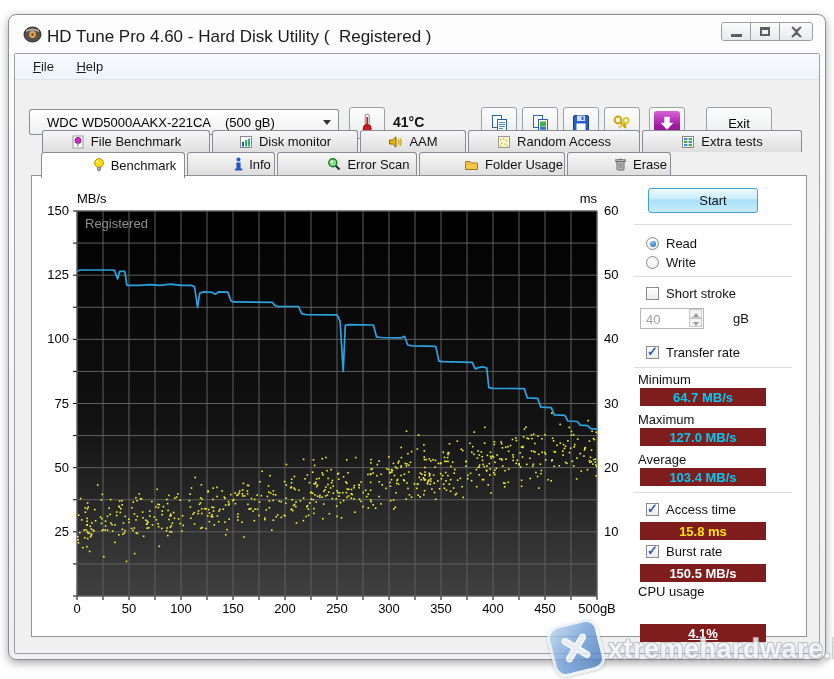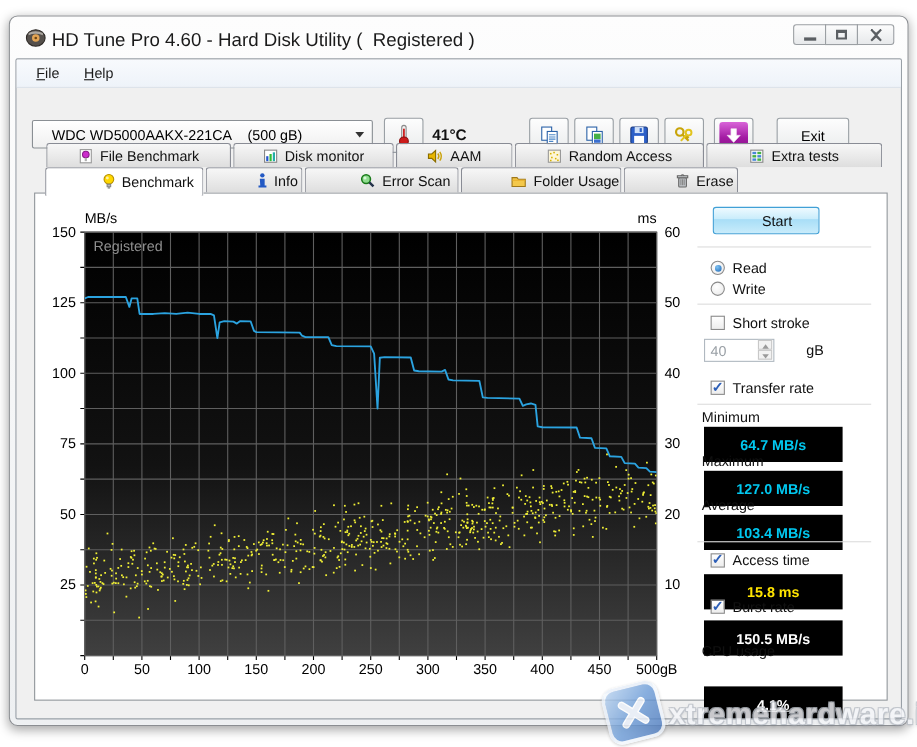--- a/index.html
+++ b/index.html
@@ -45,21 +45,21 @@
          background:linear-gradient(#f7f7f7,#dedede); display:flex; align-items:center; justify-content:center;
          font-size:13px; color:#111; margin-right:2px; gap:6px; }
   .tabrow2 .tab { height:23px;padding-left:43px; }
   .tab.active { background:#ffffff; height:26px; font-size:13px; box-shadow:0 1px 0 #fff; }
   
   .panel { position:absolute; left:16px; top:121px; width:776px; height:462px; background:#ffffff;
            border:1px solid #8f9499; z-index:1; }
   #chart-svg { position:absolute; left:0; top:0; }
   
   .rcol { position:absolute; left:596px; top:0; width:178px; height:460px; font-size:13px; color:#111; }
-  .start-btn { position:absolute; left:20px; top:12px; width:97px; height:25px; border:1px solid #41a0d6; border-radius:3px;
+  .start-btn { position:absolute; left:20px; top:12px; width:110px; height:25px; border:1px solid #41a0d6; border-radius:3px;
                background:linear-gradient(#eefaff,#c8ecfb 45%,#a8def7 46%,#c9ecfb); font-size:13px; display:flex;
                align-items:center; justify-content:center;padding-left:20px; }
   .hr { position:absolute; left:6px; width:158px; height:1px; background:#dcdcdc; }
   .ctl-row { position:absolute; left:18px; display:flex; align-items:center; gap:7px; }
   .radio { width:13px; height:13px; border:1px solid #8a8a8a; border-radius:50%;
            background:radial-gradient(circle at 40% 35%, #ffffff, #e8e8e8); position:relative; }
   .radio.sel::after { content:""; position:absolute; left:2.5px; top:2.5px; width:6px; height:6px; border-radius:50%;
            background:radial-gradient(circle at 35% 30%, #7ec2f2, #1d66b4); }
   .cbx { width:13px; height:13px; border:1px solid #8a8a8a; background:linear-gradient(#fff,#ededed); position:relative; }
   .cbx.chk::after { content:"\2713"; position:absolute; left:0px; top:-3px; color:#2d5fb8; font-size:13px; font-weight:bold; }
@@ -67,21 +67,21 @@
   .spin .val { position:absolute; left:5px; top:3px; font-size:13px; color:#9aa0a6; }
   .spin .btns { position:absolute; right:0; top:0; width:15px; height:19px; }
   .spin .sb { position:absolute; right:1px; width:13px; height:9px; border:1px solid #c8c8c8; background:#f2f2f2; }
   .spin .sb.up { top:0; } .spin .sb.dn { top:9px; }
   .tri-up { position:absolute; left:3px; top:2.5px; width:0; height:0; border-left:3px solid transparent;
             border-right:3px solid transparent; border-bottom:4px solid #9a9a9a; }
   .tri-dn { position:absolute; left:3px; top:2.5px; width:0; height:0; border-left:3px solid transparent;
             border-right:3px solid transparent; border-top:4px solid #9a9a9a; }
   .gb-label { position:absolute; left:105px; top:135px; }
   .stat-label { position:absolute; left:10px; font-size:13px; }
-  .stat-box { position:absolute; left:12px; width:126px; height:32px; background:#000000; display:flex;
+  .stat-box { position:absolute; left:12px; width:126px; height:18px; background:#7f1d1d; display:flex;
               align-items:center; justify-content:center; font-size:13px; font-weight:bold;text-align:right; }
   .v-cyan { color:#00c8f0; } .v-yellow { color:#ffe400; } .v-white { color:#ffffff; }
   
   .watermark { position:absolute; left:536px; top:618px; width:298px; height:60px; z-index:10; opacity:.82; }
   .wm-tile { position:absolute; left:14px; top:4px; width:52px; height:52px; border-radius:12px;
              background:linear-gradient(135deg,#b9d2ee,#6f9ed8 50%,#4f7bbd); border:3px solid rgba(255,255,255,.85);
              transform:rotate(-14deg); box-shadow:0 1px 3px rgba(0,0,0,.25); }
   .wm-x { position:absolute; left:10px; top:10px; width:26px; height:26px; }
   .wm-text { position:absolute; left:72px; top:16px; font-size:27px; font-weight:bold; letter-spacing:0.5px;
              color:rgba(248,250,253,.92);

